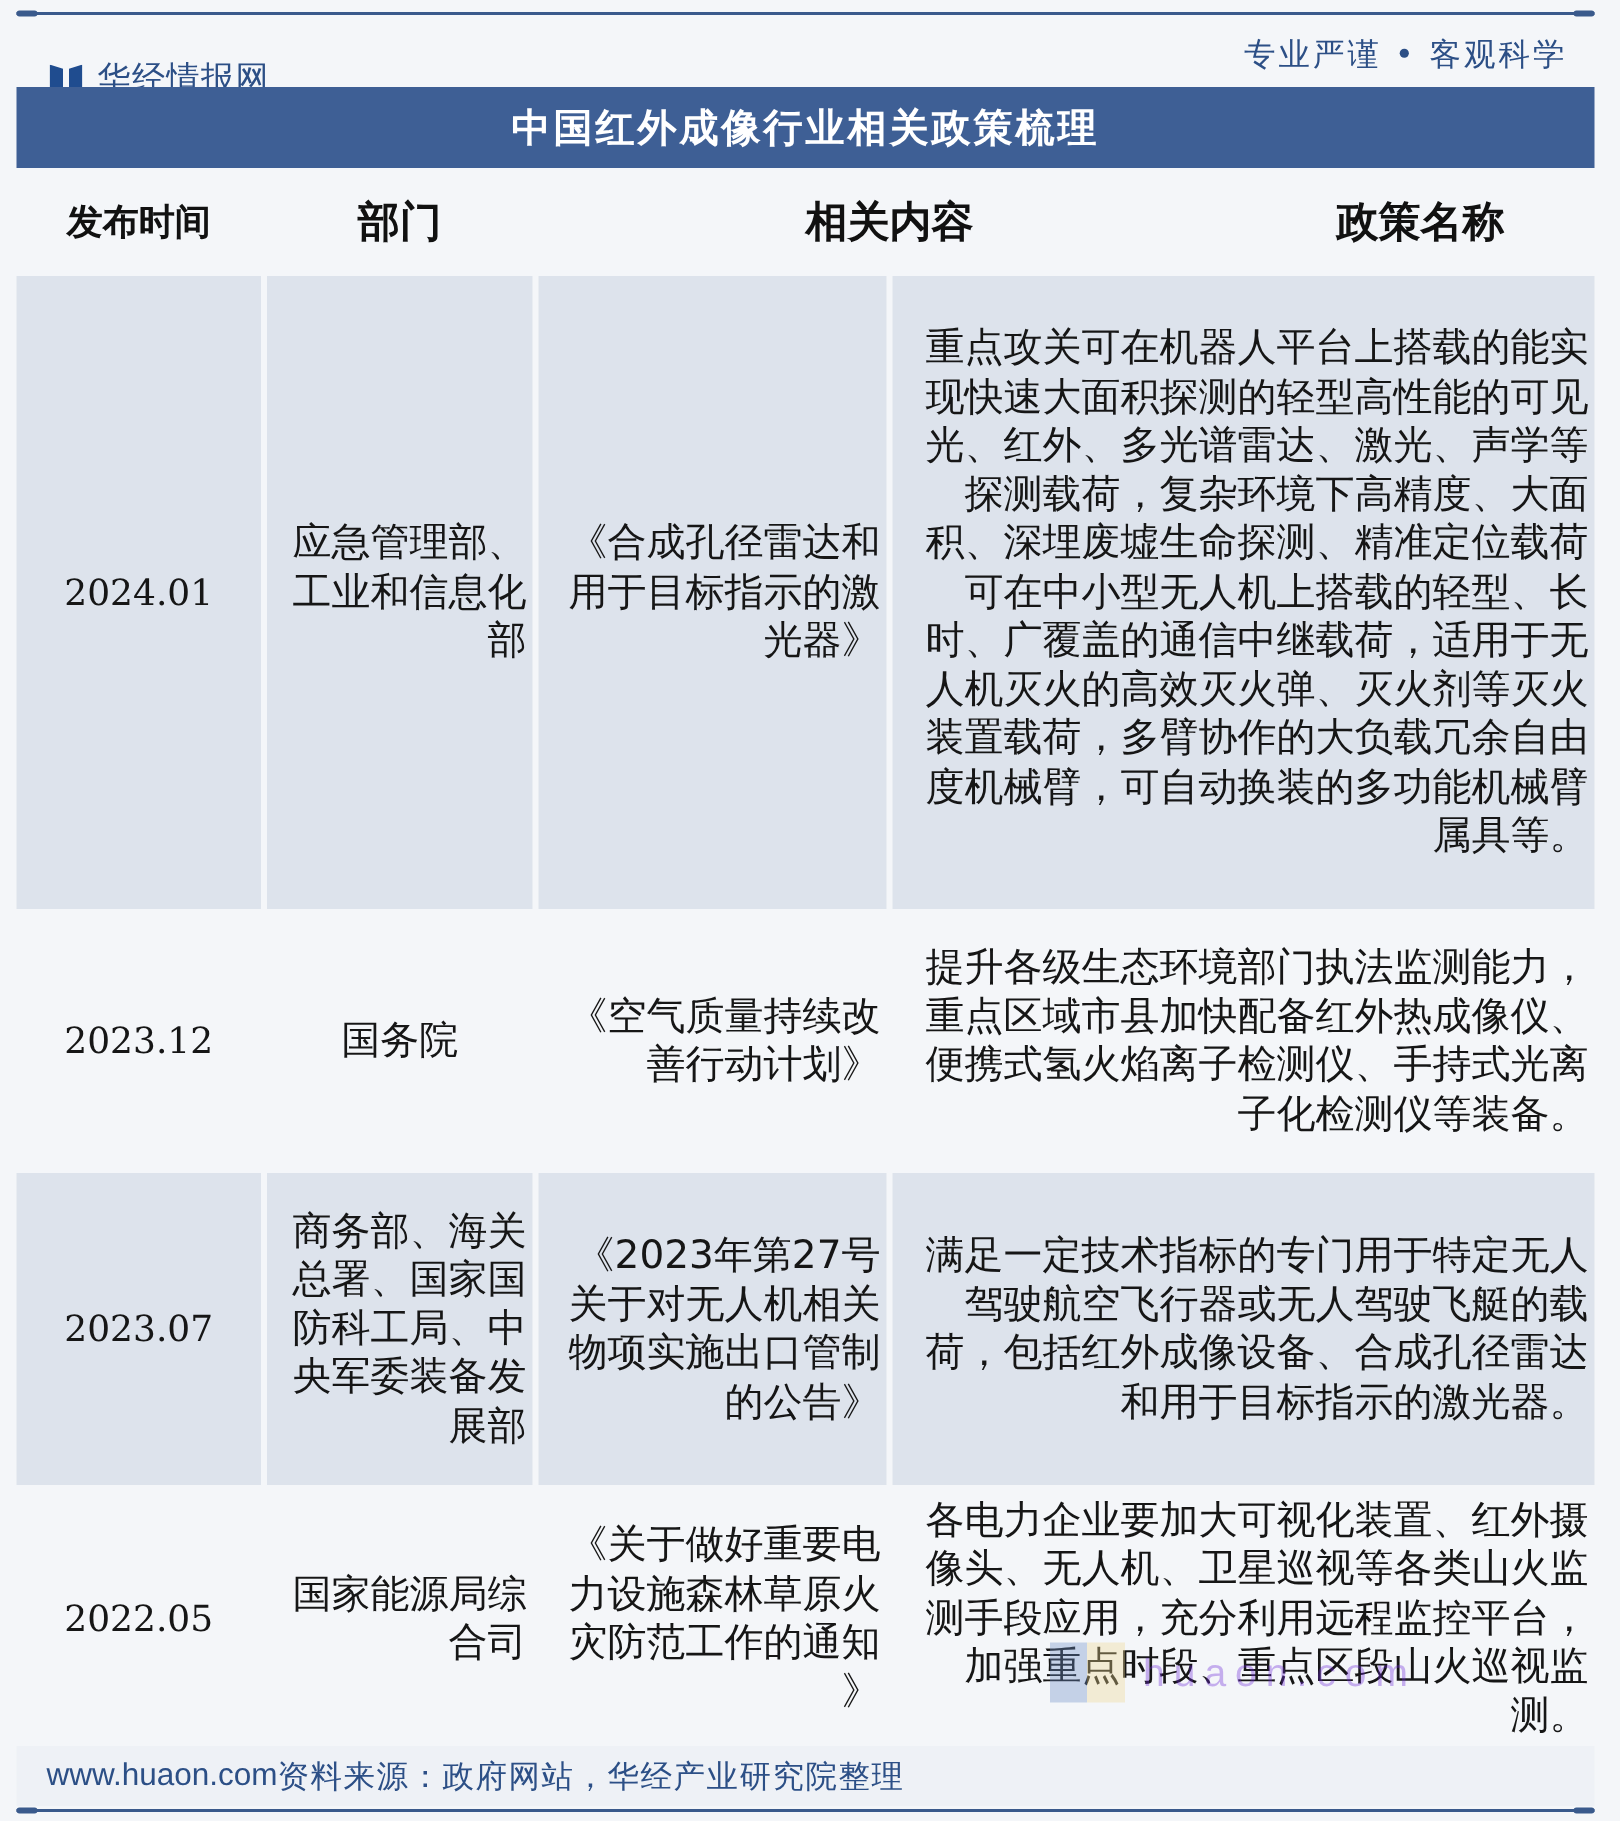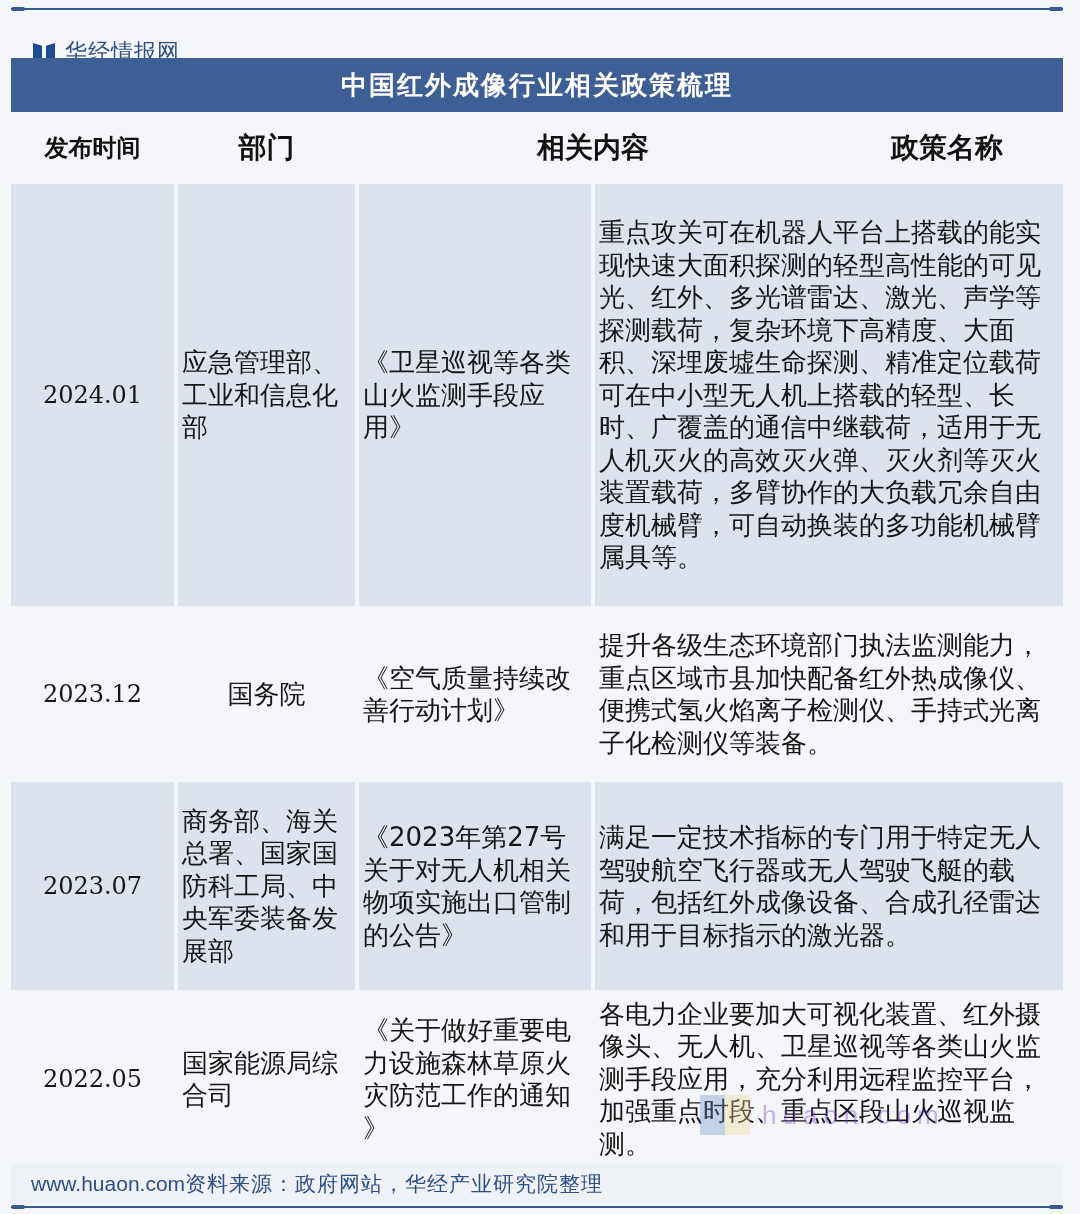--- a/index.html
+++ b/index.html
@@ -20,21 +20,21 @@
   .slogan { font-size: 21px; color: #2c4f86; letter-spacing: 2px; padding-right: 18px; }
 
   .title-bar { position: absolute; left: 11px; top: 58px; width: 1052px; height: 54px; background: #3e5f95; display: flex; align-items: center; justify-content: center; }
   .title { color: #ffffff; font-size: 26px; font-weight: bold; letter-spacing: 2px; font-family: "DejaVu Serif", "Liberation Serif", serif; }
 
   .table { position: absolute; left: 11px; top: 112px; width: 1052px; }
   .header-row { display: flex; height: 72px; align-items: center; }
   .th { font-size: 28px; font-weight: bold; text-align: center; color: #111; }
 
   .row { display: flex; }
-  .cell { display: flex; align-items: center; justify-content: center; text-align: left; font-size: 26px; line-height: 32.5px; color: #161616; padding: 0 4px; }
+  .cell { display: flex; align-items: center; justify-content: center; text-align: right; font-size: 26px; line-height: 32.5px; color: #161616; padding: 0 4px; }
   .row.shade .cell { background: #dde3ec; }
   .row.plain .cell { background: #f4f6f9; }
   .row .cell + .cell { margin-left: 4px; }
   .row + .row { margin-top: 3px; }
   .c1 { width: 163px; font-family: "DejaVu Serif", "Liberation Serif", serif; font-size: 24px; }
   .c2 { width: 177px; }
   .c3 { width: 232px; }
   .c4 { width: 468px; }
   .c4 .txt, .c3 .txt, .c2 .txt { display: block; }
 
@@ -55,41 +55,42 @@
 <div class="top-rule"></div>
 
 <div class="brand-bar">
   <div class="brand">
     <span class="brand-logo">
         <span class="l"></span>
         <span class="r"></span>
       </span>
     <span class="brand-name">华经情报网</span>
   </div>
+  <span class="slogan">专业严谨 • 客观科学</span>
 </div>
 
 <div class="title-bar">
   <span class="title">中国红外成像行业相关政策梳理</span>
 </div>
 
 <div class="table">
   <div class="header-row">
     <div class="th c1">发布时间</div>
     <div class="th c2" style="margin-left:4px">部门</div>
     <div class="th c4" style="margin-left:4px">相关内容</div>
     <div class="th c3" style="margin-left:4px">政策名称</div>
   </div>
 
   <div class="row shade" style="height:422px">
     <div class="cell c1">2024.01</div>
     <div class="cell c2">
         <span class="txt">应急管理部、工业和信息化部</span>
       </div>
     <div class="cell c3">
-        <span class="txt">《卫星巡视等各类山火监测手段应用》</span>
+        <span class="txt">《合成孔径雷达和用于目标指示的激光器》</span>
       </div>
     <div class="cell c4">
         <span class="txt">重点攻关可在机器人平台上搭载的能实现快速大面积探测的轻型高性能的可见光、红外、多光谱雷达、激光、声学等探测载荷，复杂环境下高精度、大面积、深埋废墟生命探测、精准定位载荷可在中小型无人机上搭载的轻型、长时、广覆盖的通信中继载荷，适用于无人机灭火的高效灭火弹、灭火剂等灭火装置载荷，多臂协作的大负载冗余自由度机械臂，可自动换装的多功能机械臂属具等。</span>
       </div>
   </div>
 
   <div class="row plain" style="height:170px">
     <div class="cell c1">2023.12</div>
     <div class="cell c2">
         <span class="txt">国务院</span>

